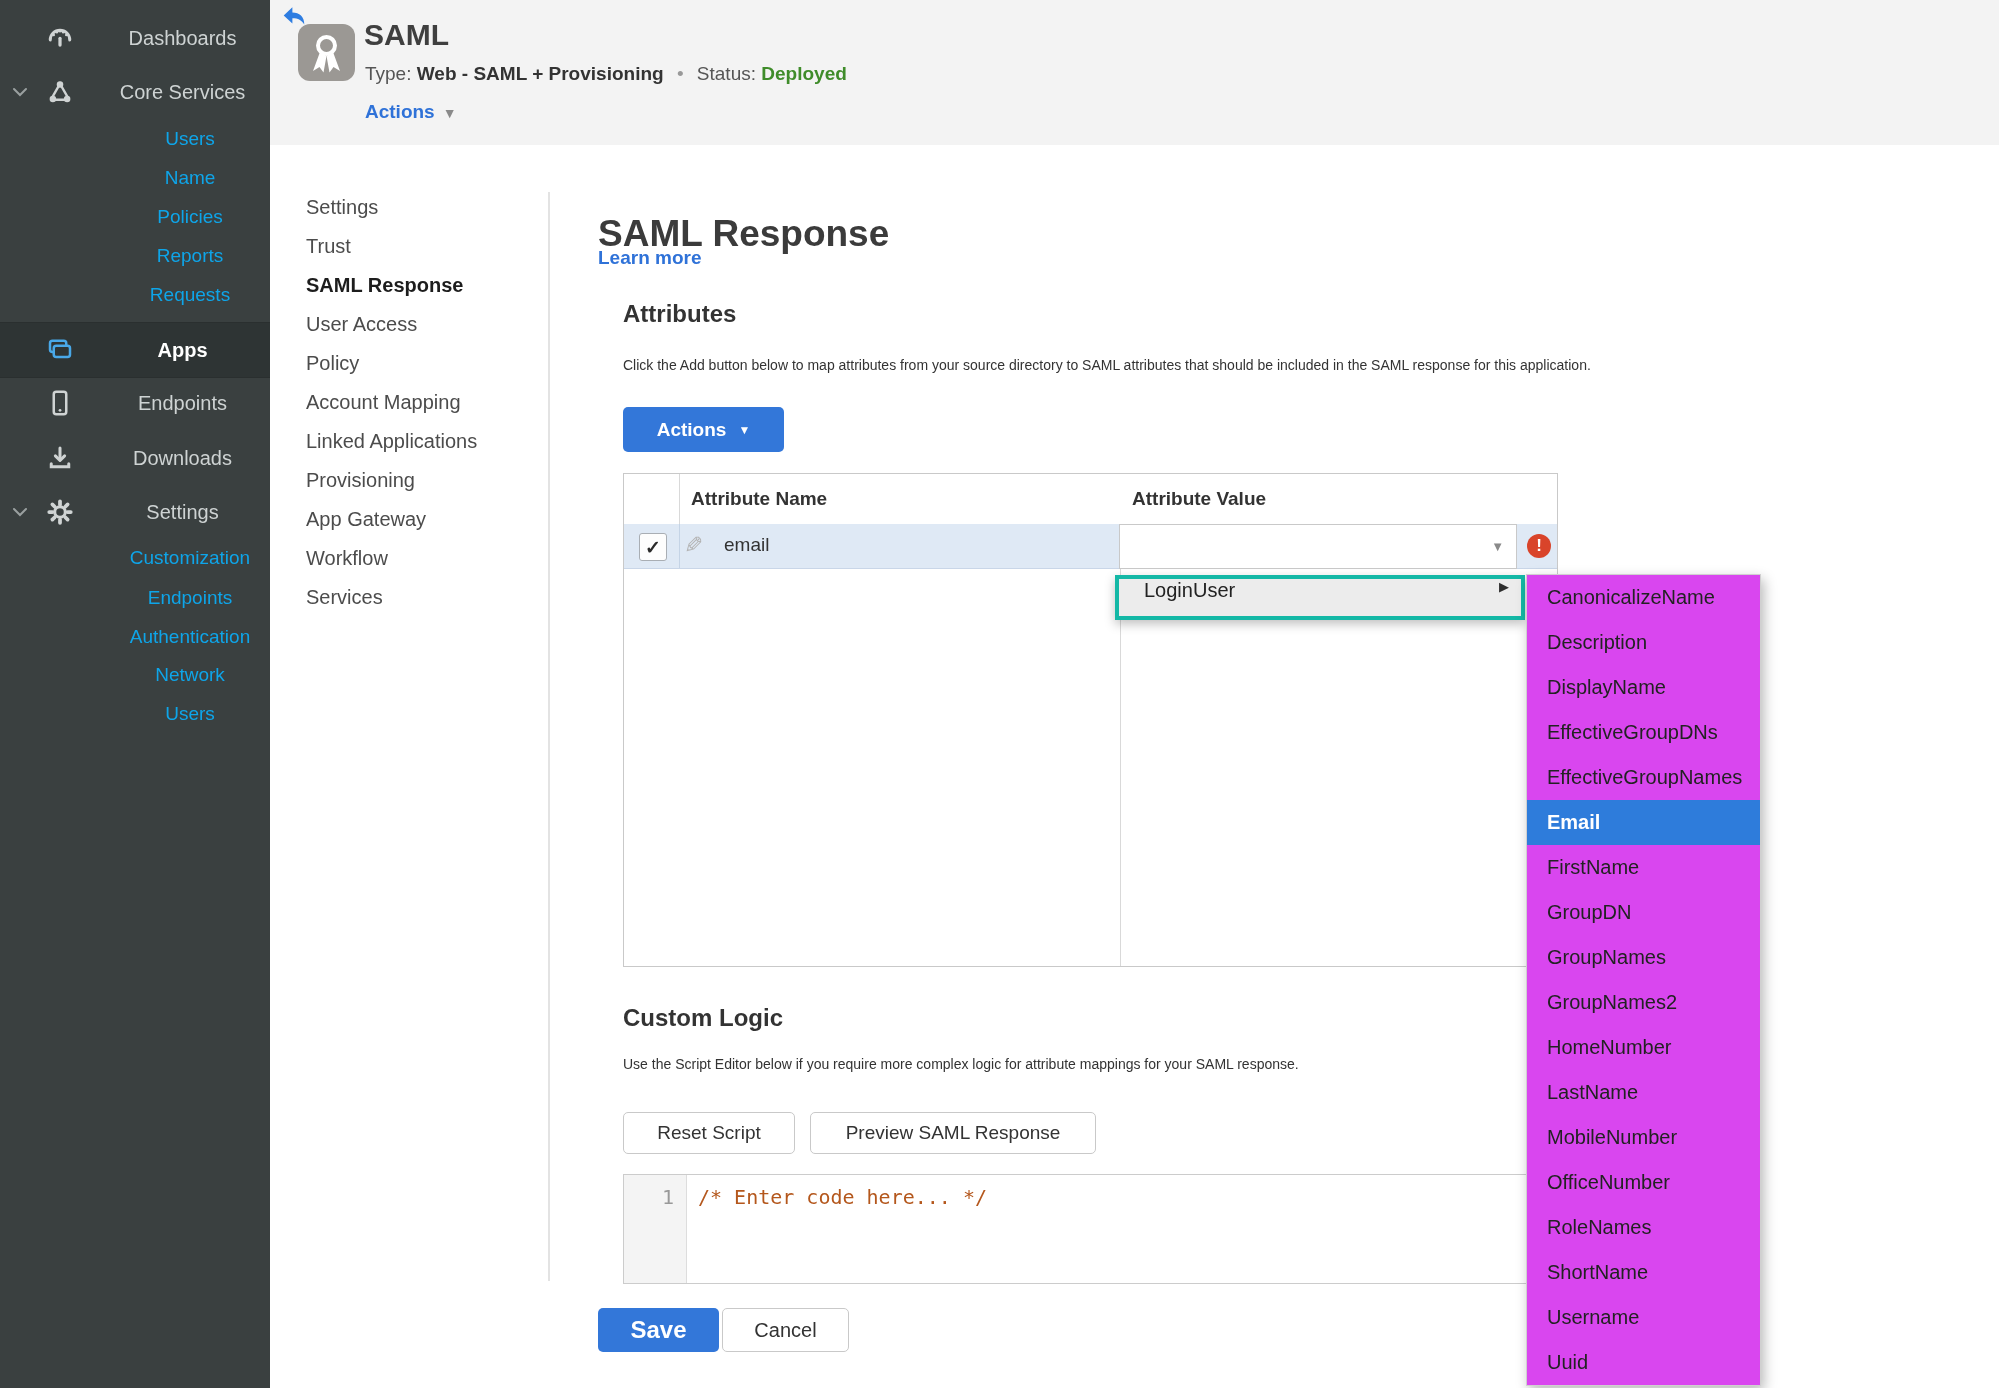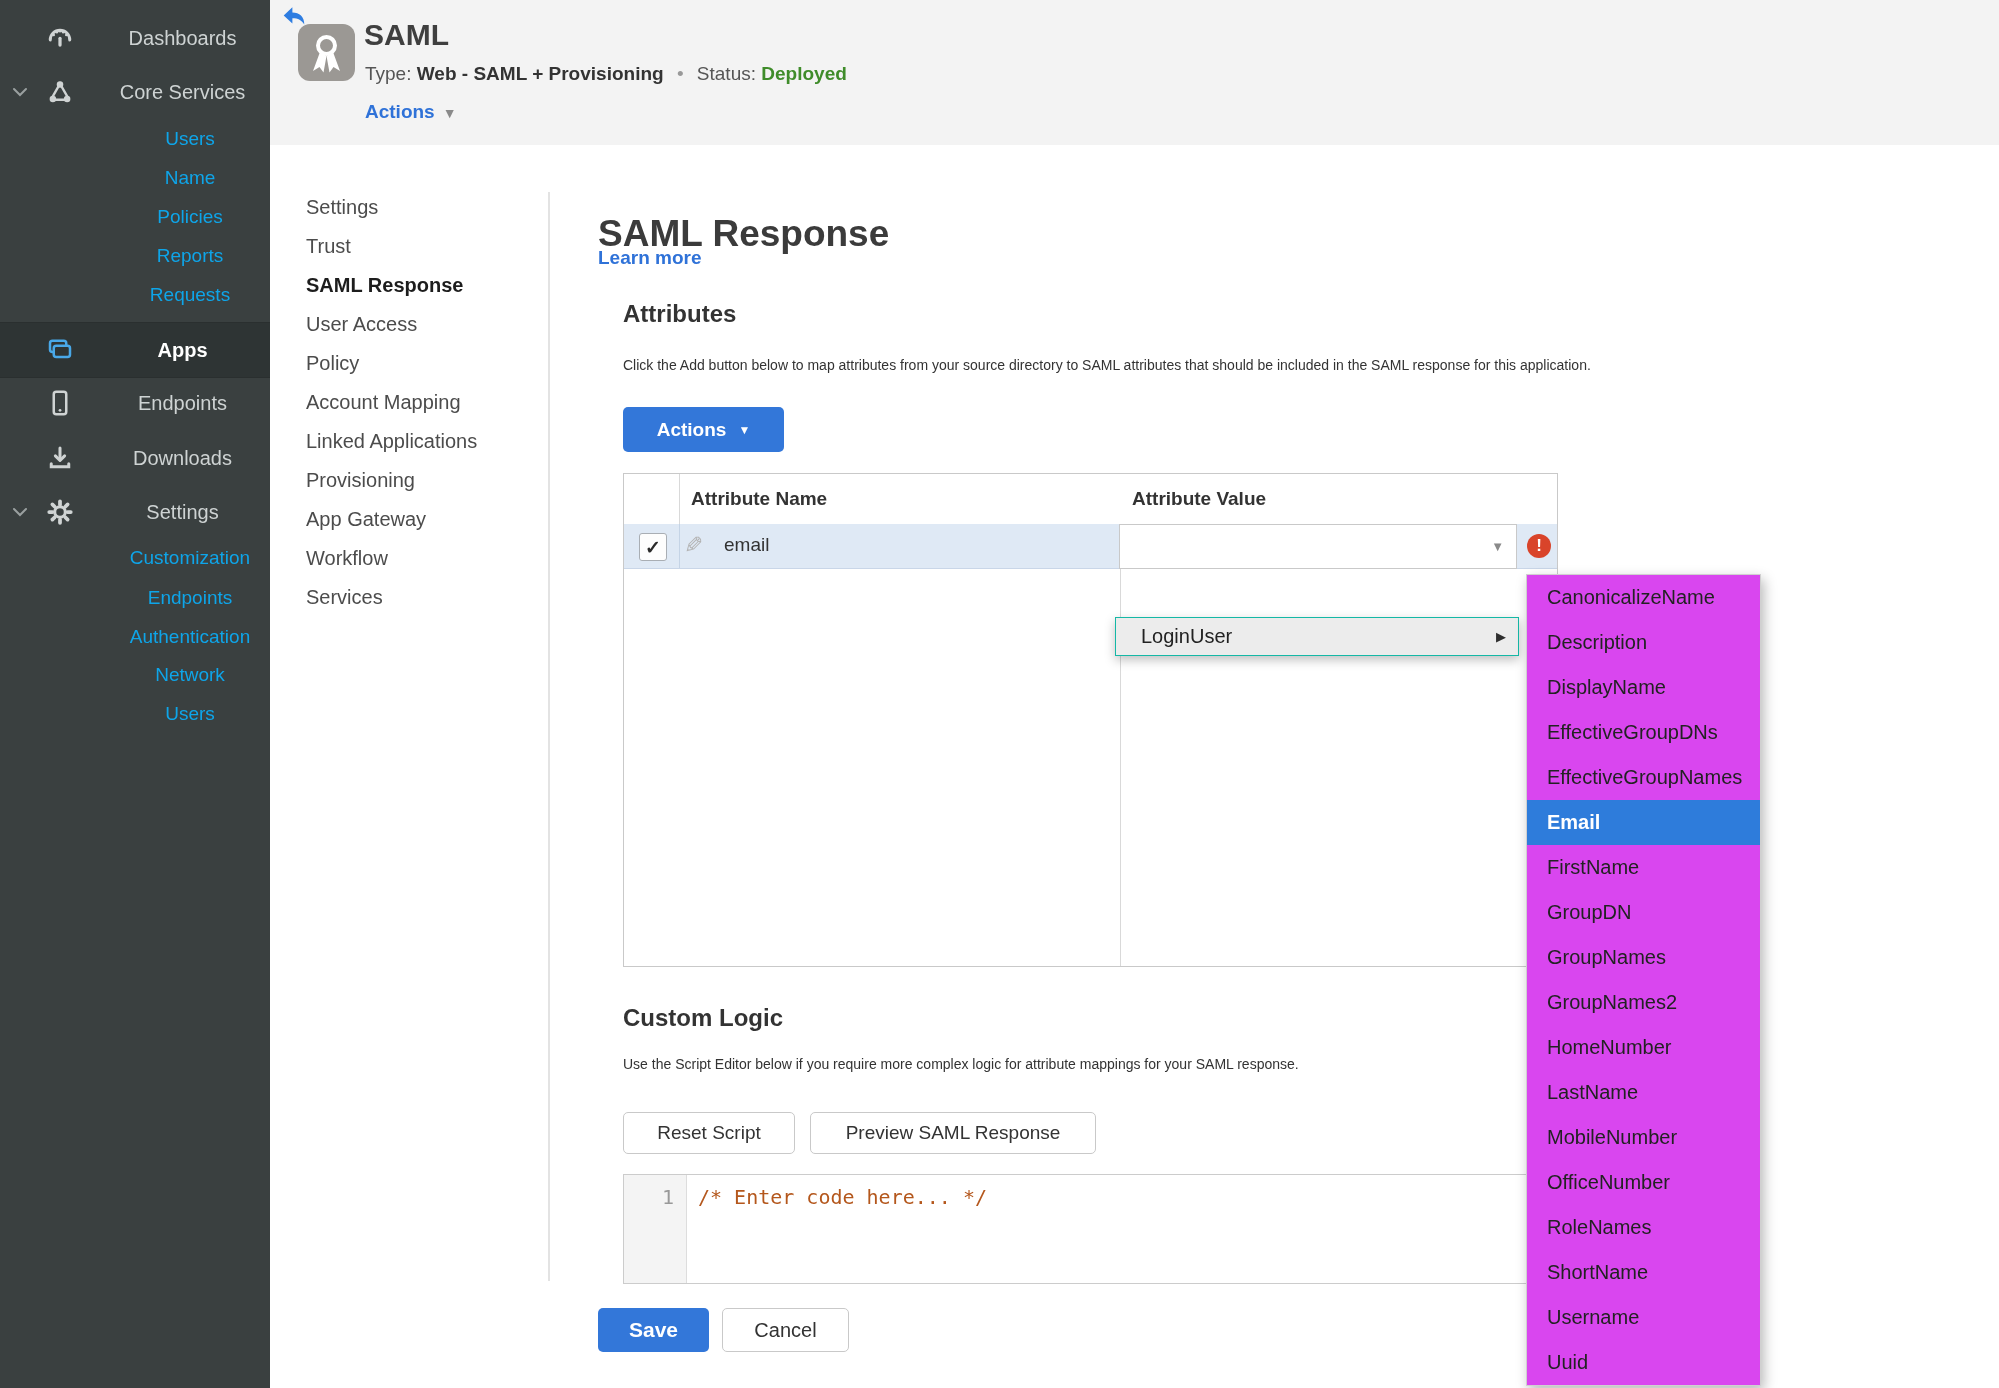--- a/index.html
+++ b/index.html
@@ -66,22 +66,22 @@
   .err-badge{position:absolute;left:903px;top:10px;width:24px;height:24px;border-radius:50%;background:#d9442a;
              display:flex;align-items:center;justify-content:center;color:#fff;font-weight:bold;font-size:17px;}
 
   
   .editor{position:absolute;left:623px;top:1174px;width:931px;height:108px;background:#fff;border:1px solid #ccc;}
   .gutter{position:absolute;left:0;top:0;width:62px;height:100%;background:#f4f4f4;border-right:1px solid #ddd;}
   .lineno{position:absolute;right:12px;top:10px;font-family:"DejaVu Sans Mono","Liberation Mono",monospace;font-size:20px;color:#999;}
   .code{position:absolute;left:74px;top:10px;font-family:"DejaVu Sans Mono","Liberation Mono",monospace;font-size:20px;color:#b4571c;white-space:pre;}
 
   
-  .value-menu{position:absolute;left:1115px;top:575px;width:402px;height:37px;background:#ececec;border:1px solid #14b8a6;
-              box-shadow:0 4px 10px rgba(0,0,0,.25);z-index:55;display:flex;align-items:center;cursor:pointer;margin-top:42px;}
+  .value-menu{position:absolute;left:1115px;top:575px;width:402px;height:37px;background:#ececec;border:4px solid #14b8a6;
+              box-shadow:0 4px 10px rgba(0,0,0,.25);z-index:55;display:flex;align-items:flex-start;cursor:pointer;}
   .value-menu .vm-label{margin-left:25px;font-size:20px;color:#222;}
   .value-menu .vm-arrow{position:absolute;right:12px;font-size:13px;color:#2e2e2e;}
   .submenu{position:absolute;left:1526px;top:574px;width:233px;background:#d946ef;border:1px solid #d0d0d0;
            box-shadow:3px 5px 12px rgba(0,0,0,.28);z-index:60;}
   .submenu-item{height:45px;line-height:45px;padding-left:20px;font-size:20px;color:#222;cursor:pointer;white-space:nowrap;}
   .submenu-item.selected{background:#2e7cdb;color:#fff;font-weight:bold;}
 </style>
 </head>
 <body>
 
@@ -292,21 +292,21 @@
   <button class="btn-white" style="left:623px;top:1112px;width:172px;height:42px">Reset Script</button>
   <button class="btn-white" style="left:810px;top:1112px;width:286px;height:42px">Preview SAML Response</button>
 
   <div class="editor">
     <div class="gutter">
       <span class="lineno">1</span>
     </div>
     <div class="code">/* Enter code here... */</div>
   </div>
 
-  <button class="btn-blue" style="left:598px;top:1308px;width:111px;height:44px;font-size:21px">Save</button>
+  <button class="btn-blue" style="left:598px;top:1308px;width:121px;height:44px;font-size:24px">Save</button>
   <button class="btn-white" style="left:722px;top:1308px;width:127px;height:44px;font-size:20px">Cancel</button>
 
   <div class="value-menu">
     <span class="vm-label">LoginUser</span>
     <span class="vm-arrow">▶</span>
   </div>
 
   <div class="submenu">
     <div class="submenu-item">CanonicalizeName</div>
     <div class="submenu-item">Description</div>

